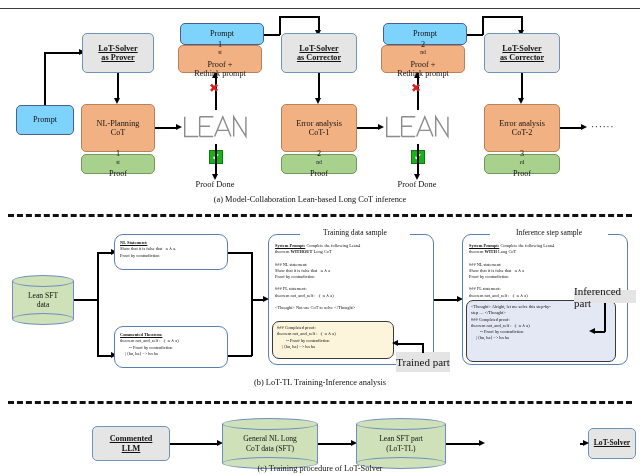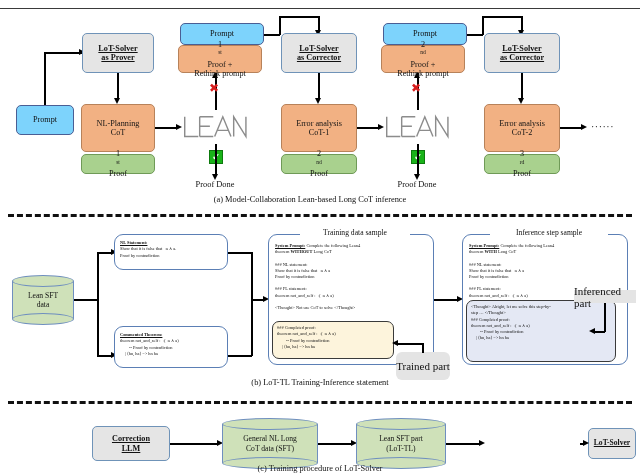--- a/index.html
+++ b/index.html
@@ -322,21 +322,21 @@
   </div>
 
   <div class="inner-box inner-trained" style="left:272px;top:321px;width:122px;height:38px;"></div>
   <div class="rbox-txt" style="left:277px;top:325px;width:114px;">
     <div>### Completed proof:</div>
     <div>theorem not_and_self : ¬(¬a ∧ a)</div>
     <div style="padding-left:9px;"><span>-- Proof by contradiction</span></div>
     <div style="padding-left:5px;"><span>| ⟨hn, ha⟩ =&gt; hn ha</span></div>
   </div>
 
-  <div class="tag" style="left:396px;top:352px;width:54px;height:28px;border-radius:6px;">Trained part</div>
+  <div class="tag" style="left:396px;top:352px;width:54px;height:20px;">Trained part</div>
   <div class="vline" style="left:422px;top:343px;height:10px;"></div>
   <div class="hline" style="left:398px;top:343px;width:25px;"></div>
   <div class="arrow-r" style="left:392px;top:339.5px;transform:rotate(180deg);"></div>
 
   <div class="hline" style="left:434px;top:299px;width:24px;"></div>
   <div class="arrow-r" style="left:457px;top:295.5px;"></div>
 
   <div class="rbox" style="left:462px;top:234px;width:166px;height:131px;"></div>
   <div class="sample-title" style="left:490px;top:228px;width:110px;">Inference step sample</div>
 
@@ -365,27 +365,27 @@
     <div style="padding-left:9px;"><span>-- Proof by contradiction</span></div>
     <div style="padding-left:5px;"><span>| ⟨hn, ha⟩ =&gt; hn ha</span></div>
   </div>
 
   <div class="tag" style="left:574px;top:290px;width:62px;height:13px;">Inferenced part</div>
   <div class="vline" style="left:604px;top:303px;height:29px;"></div>
   <div class="hline" style="left:622px;top:331px;width:0;"></div>
   <div class="hline" style="left:595px;top:331px;width:10px;"></div>
   <div class="arrow-r" style="left:589px;top:327.5px;transform:rotate(180deg);"></div>
 
-  <div class="caption" style="left:0;top:378px;width:640px;">(b) LoT-TL Training-Inference statement</div>
+  <div class="caption" style="left:0;top:378px;width:640px;">(b) LoT-TL Training-Inference analysis</div>
 
   <div class="divider" style="left:8px;top:401px;width:624px;"></div>
 
   <div class="box blue-light" style="left:92px;top:426px;width:78px;height:35px;font-size:8.2px;border-color:#6f93b8;">
     <div>
-      <span>Correction</span>
+      <span>Commented</span>
       <span>LLM</span>
     </div>
   </div>
   <div class="hline" style="left:170px;top:443px;width:48px;"></div>
   <div class="arrow-r" style="left:217px;top:439.5px;"></div>
 
   <div class="cyl" style="left:222px;top:418px;width:96px;height:51px;">
     <div class="body"></div>
     <div class="bot"></div>
     <div class="top"></div>

